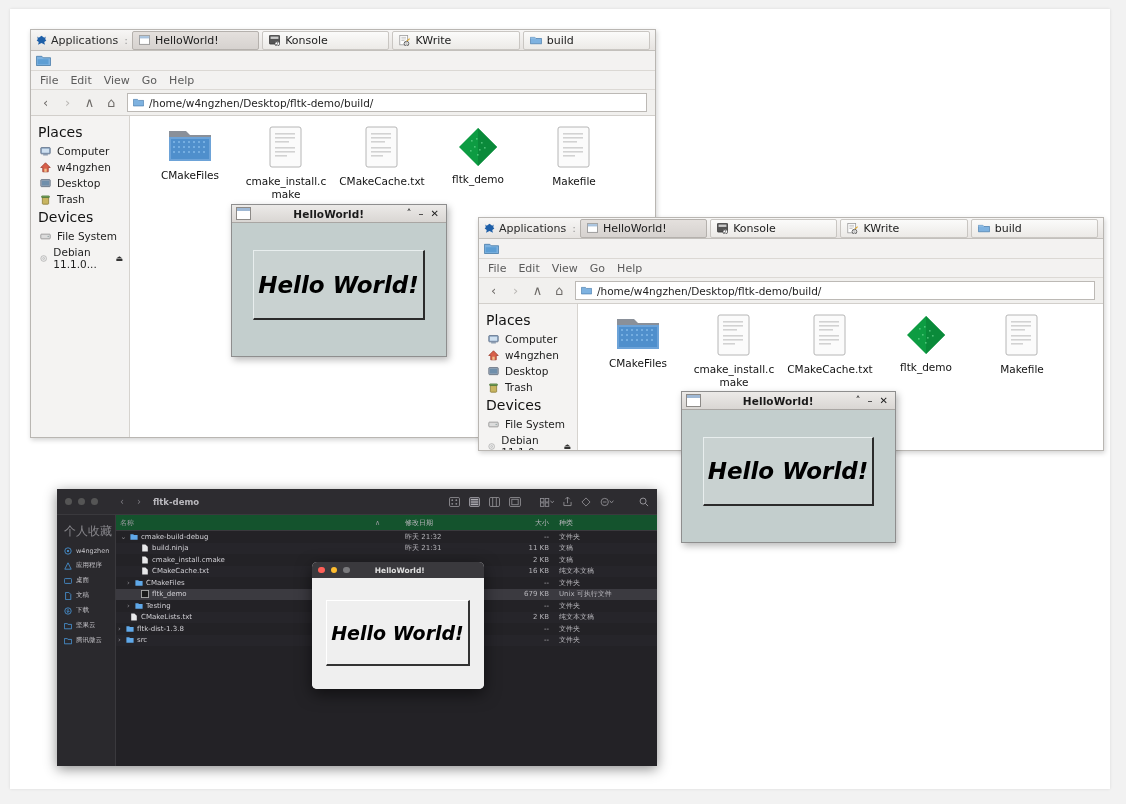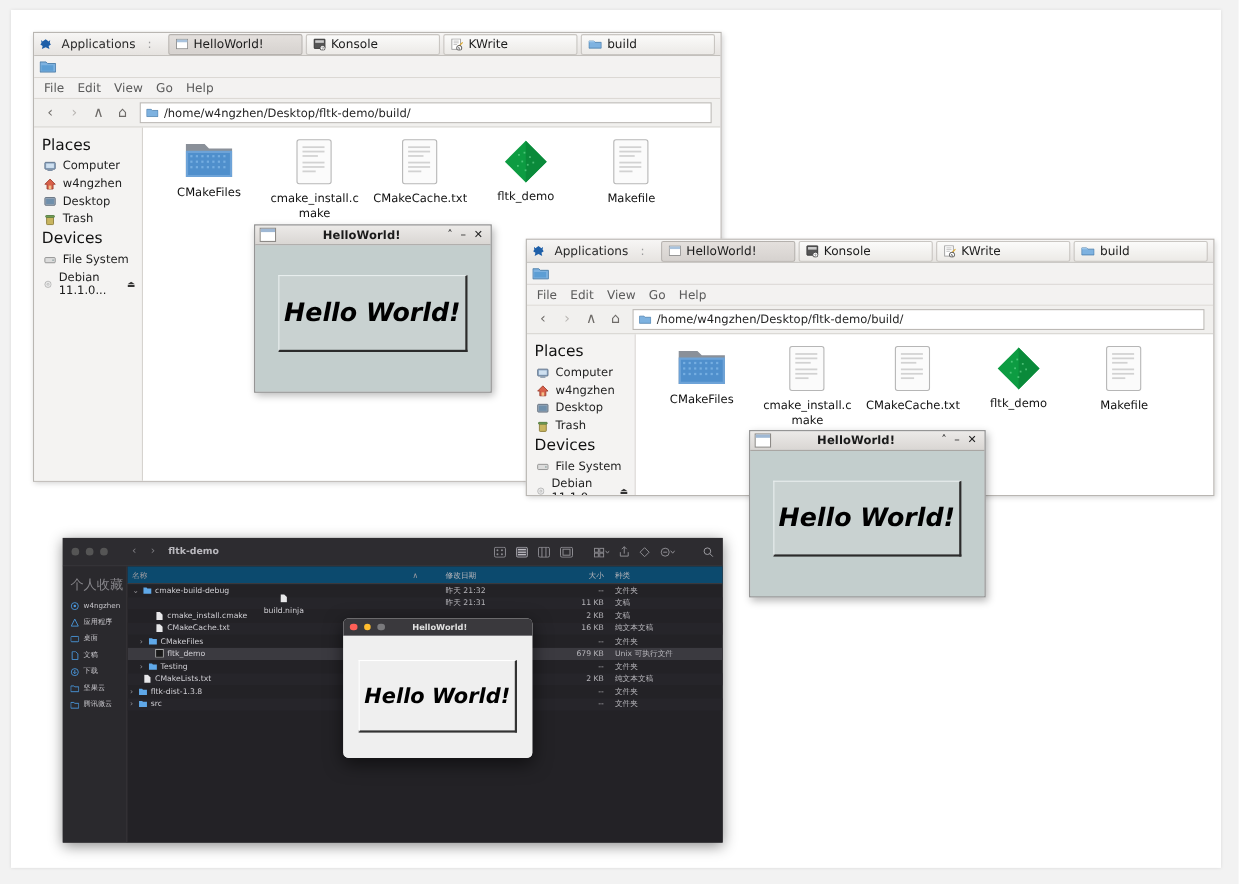--- a/index.html
+++ b/index.html
@@ -28,22 +28,22 @@
   }
   .taskbar{
     height:20px;
     background:linear-gradient(180deg,#f7f6f5 0%,#e6e3e0 100%);
     border-bottom:1px solid #c3c0bc;
     display:flex;align-items:center;
     padding:0 2px;
     gap:0px;
   }
   .apps-btn{
-    display:flex;align-items:center;gap:9px;
-    padding:0 13px 0 3px;height:26px;font-size:11px;color:#2a2a2a;
+    display:flex;align-items:center;gap:4px;
+    padding:0 2px 0 3px;height:26px;font-size:11px;color:#2a2a2a;
     white-space:nowrap;
   }
   .apps-sep{color:#9b9b9b;margin:0 2px;font-size:11px;}
   .task-item{
     display:flex;align-items:center;gap:5px;
     height:17px;flex:1 1 0;min-width:0;
     padding:0 6px;
     border:1px solid #c9c6c2;
     border-radius:2px;
     background:linear-gradient(180deg,#fbfbfa 0%,#eceae7 100%);
@@ -165,21 +165,21 @@
   .fn-side{
     width:58px;background:#2a292d;flex:none;padding-top:6px;
     border-right:1px solid #3a393d;
   }
   .fn-side .hdr{font-size:12px;color:#86858a;padding:2px 0 4px 7px;}
   .fn-side .it{display:flex;align-items:center;gap:4px;padding:3px 0 3px 7px;font-size:6.5px;color:#c6c5ca;}
   .fn-side .it .si{width:8px;height:8px;flex:none;color:#4a9ae0;}
   .fn-main{flex:1;background:#232226;display:flex;flex-direction:column;min-width:0;}
   .fn-head{
     height:15px;display:flex;align-items:center;
-    border-bottom:1px solid #3a393d;background:#0c4a6e;
+    border-bottom:1px solid #3a393d;background:#14532d;
     font-size:7px;color:#9b9aa0;
   }
   .fn-rows{flex:1;overflow:hidden;}
   .fn-row{
     height:11.5px;display:flex;align-items:center;font-size:7px;color:#d0cfd4;
   }
   .fn-row.alt{background:#26252a;}
   .fn-row.sel{background:#3b3a40;}
   .c-name{flex:1;display:flex;align-items:center;gap:3px;min-width:0;padding-left:4px;overflow:hidden;white-space:nowrap;}
   .c-date{width:76px;flex:none;color:#b6b5ba;margin-left:20px;}
@@ -820,21 +820,21 @@
               <svg class="fi" viewBox="0 0 10 9">
                   <path d="M0.5 1h3.5l1 1h4.5v6h-9z" fill="#5fa8e8"></path>
                 </svg>
               <span>cmake-build-debug</span>
             </span>
             <span class="c-date">昨天 21:32</span>
             <span class="c-size">--</span>
             <span class="c-kind">文件夹</span>
           </div>
           <div class="fn-row alt">
-            <span class="c-name" style="padding-left:15px;flex-direction:column;">
+            <span class="c-name" style="padding-left:15px;">
               <span class="tw"></span>
               <svg class="fi" viewBox="0 0 9 10">
                   <path d="M1 0.5h4l3 3v6H1z" fill="#e8e8ea"></path>
                 </svg>
               <span>build.ninja</span>
             </span>
             <span class="c-date">昨天 21:31</span>
             <span class="c-size">11 KB</span>
             <span class="c-kind">文稿</span>
           </div>

